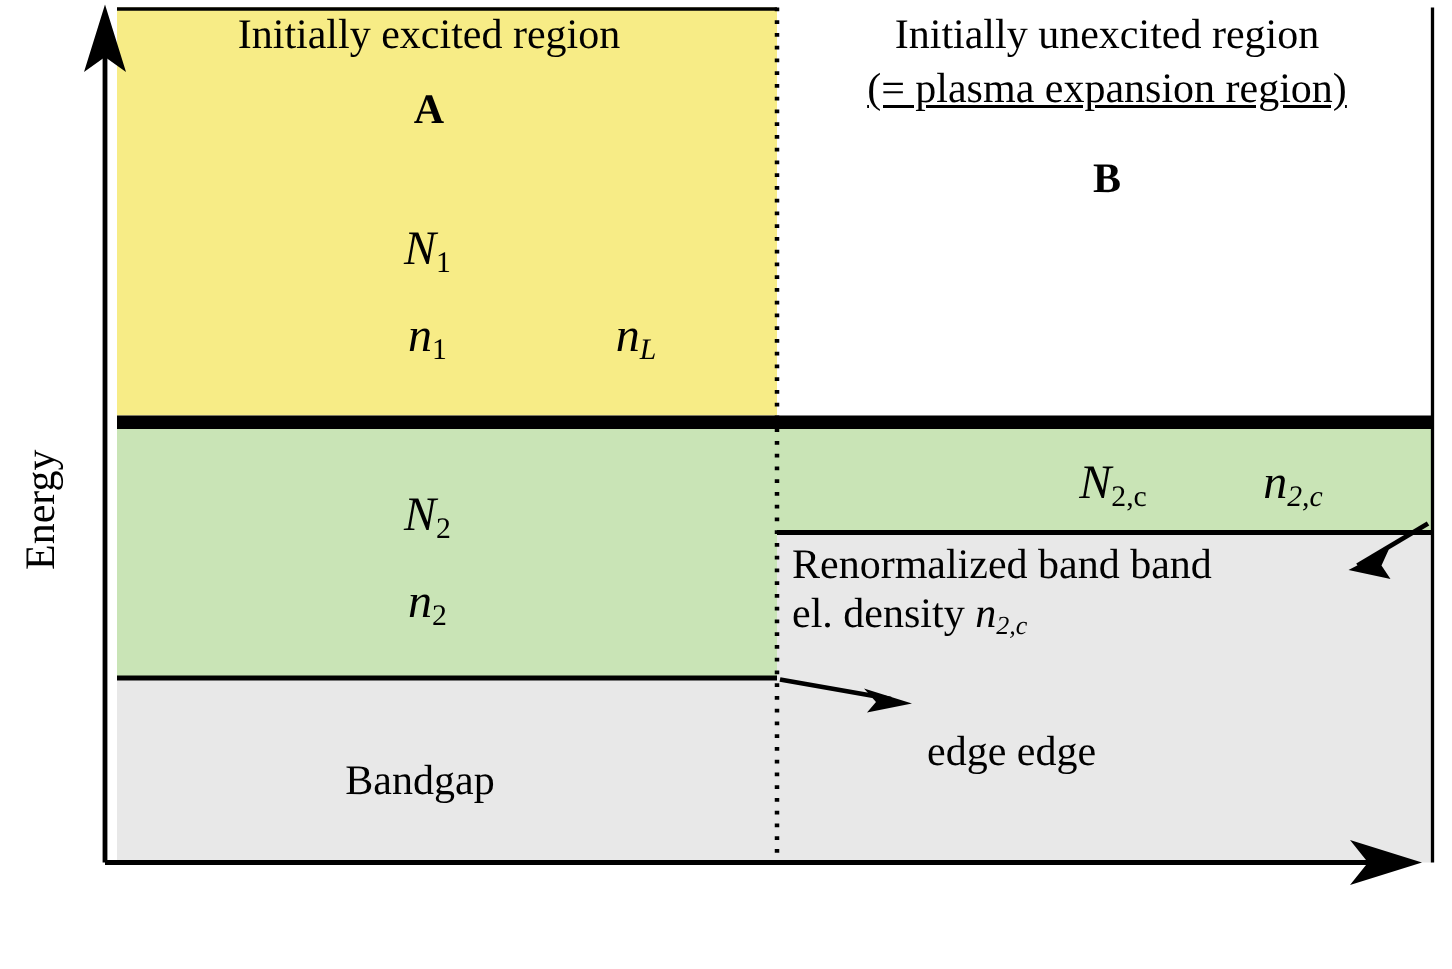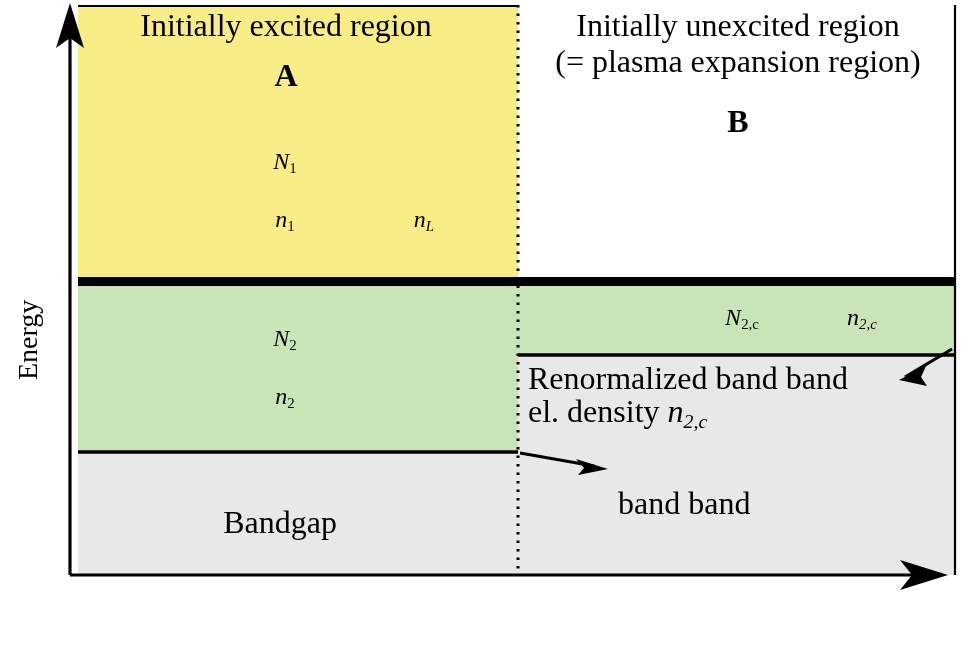--- a/index.html
+++ b/index.html
@@ -36,22 +36,22 @@
   .ital { font-style: italic; }
   .bold { font-weight: bold; }
   .ctr { text-align: center; transform: translateX(-50%); }
   sub {
     font-size: 0.62em;
     font-style: normal;
     vertical-align: -0.28em;
     line-height: 0;
   }
   sub.it { font-style: italic; }
-  .sz28 { font-size: 32px; }
-  .sz30 { font-size: 24px; }
+  .sz28 { font-size: 28px; }
+  .sz30 { font-size: 32px; }
   .axis-y-label {
     position: absolute;
     transform-origin: 0 0;
     transform: rotate(-90deg);
     white-space: nowrap;
     font-size: 28px;
   }
 </style>
 </head>
 <body>
@@ -128,36 +128,36 @@
   </div>
 
   <div class="lbl ctr serif sz30 ital" style="left:285px; top:383px;">
     <span>n</span><sub>2</sub>
   </div>
 
   <div class="lbl ctr serif sz28" style="left:280px; top:505px;">Bandgap</div>
 
   <div class="lbl ctr serif sz28" style="left:738px; top:8px;text-align:center;">Initially unexcited region</div>
 
-  <div class="lbl ctr serif sz28" style="left:738px; top:44px;">(= plasma expansion region)</div>
+  <div class="lbl ctr serif sz28" style="left:738px; top:44px;text-decoration:underline;">(= plasma expansion region)</div>
 
   <div class="lbl ctr serif sz28 bold" style="left:738px; top:104px;">B</div>
 
   <div class="lbl ctr serif sz30 ital" style="left:742px; top:304px;">
     <span>N</span><sub>2,c</sub>
   </div>
 
   <div class="lbl ctr serif sz30 ital" style="left:862px; top:304px;">
     <span>n</span><sub class="it">2,c</sub>
   </div>
 
   <div class="lbl serif sz28" style="left:528px; top:361px;">Renormalized band band</div>
 
   <div class="lbl serif sz28" style="left:528px; top:394px;text-align:right;">
     <span>el. density</span>
     <span class="ital"><span>n</span><sub class="it">2,c</sub></span>
   </div>
 
 
-  <div class="lbl serif sz28" style="left:618px; top:486px;">band band</div>
+  <div class="lbl serif sz28" style="left:618px; top:486px;">edge edge</div>
 
 
 </div>
 
 </body></html>

